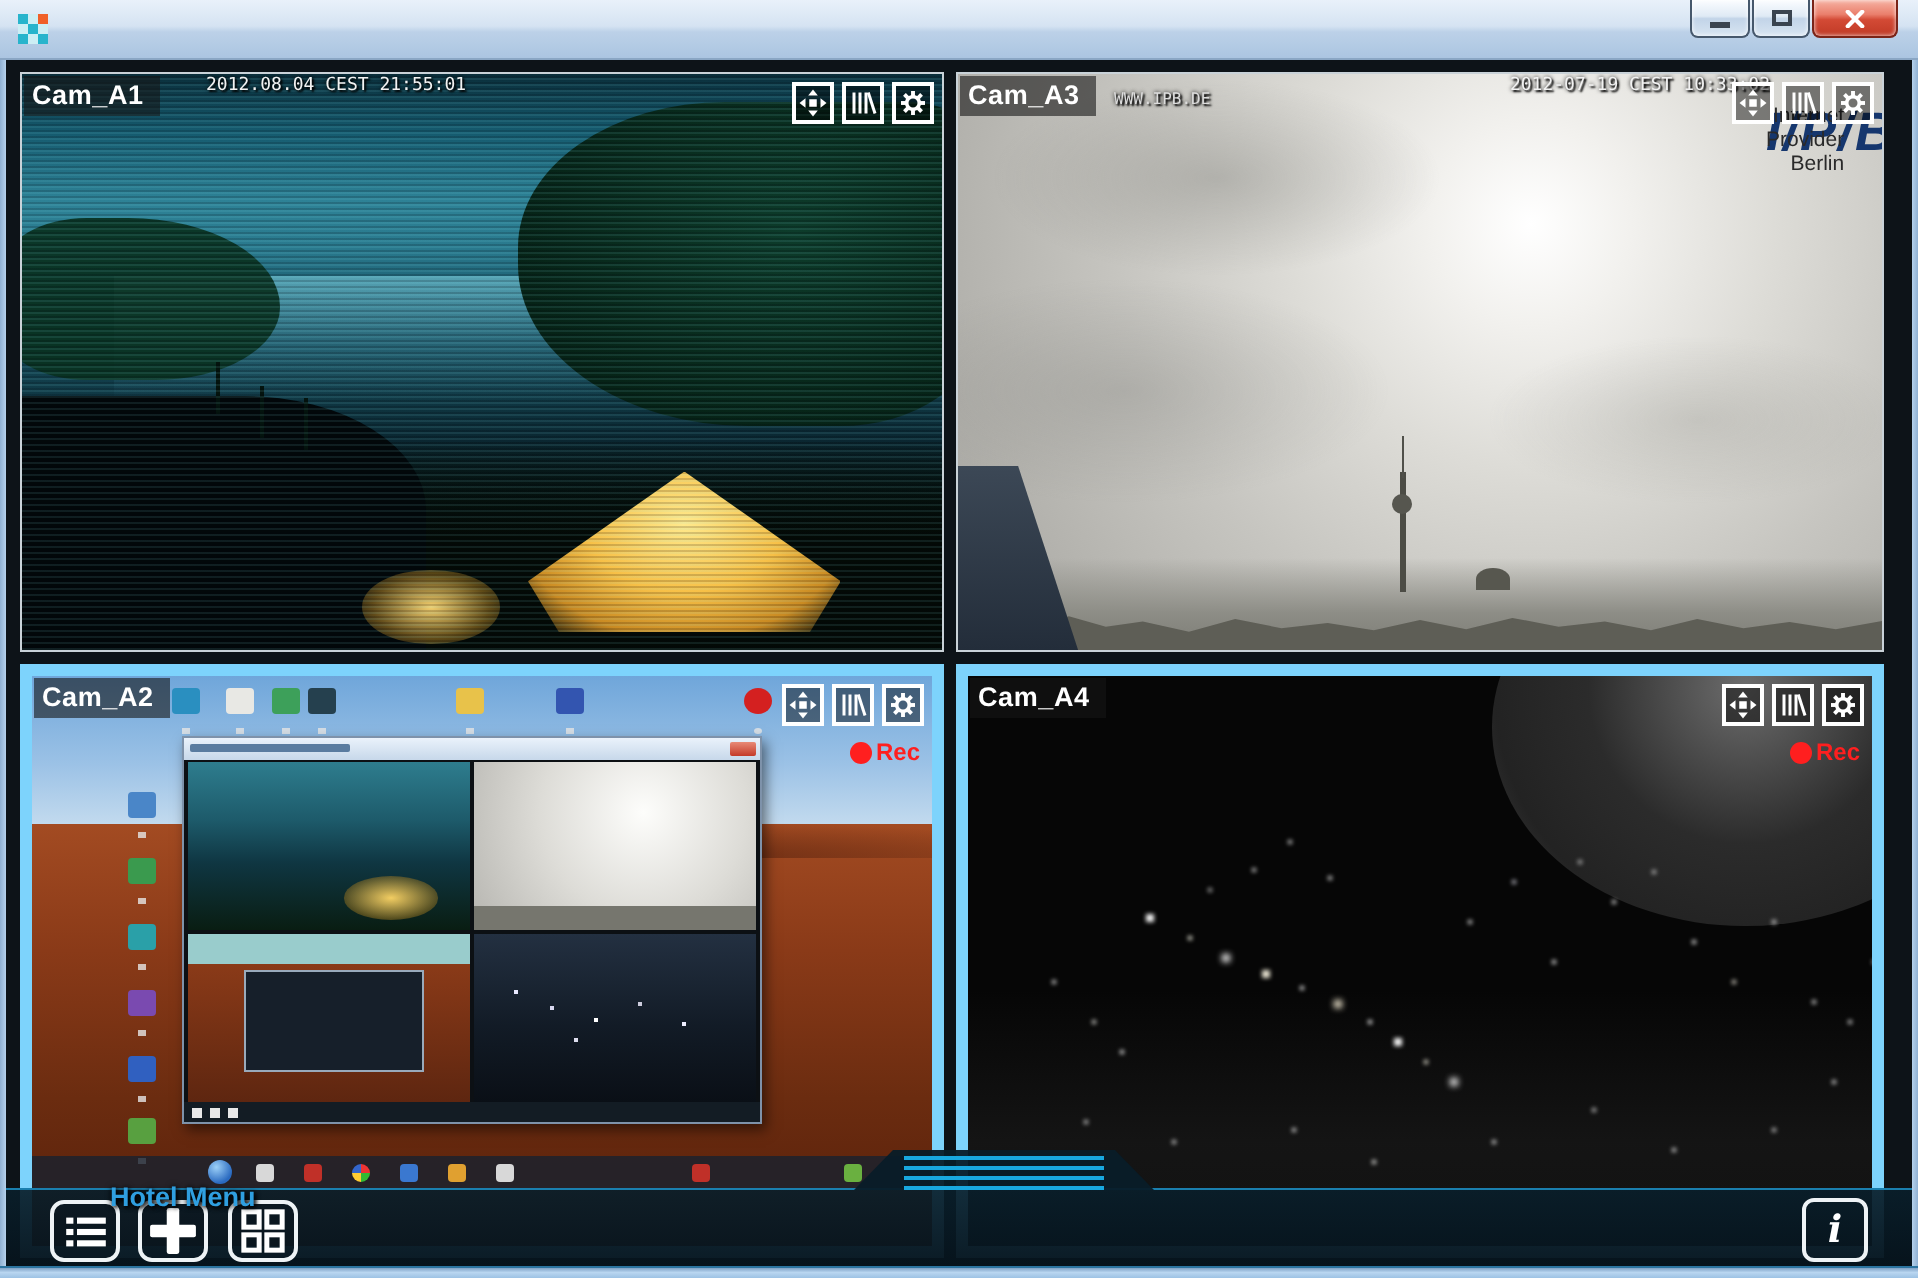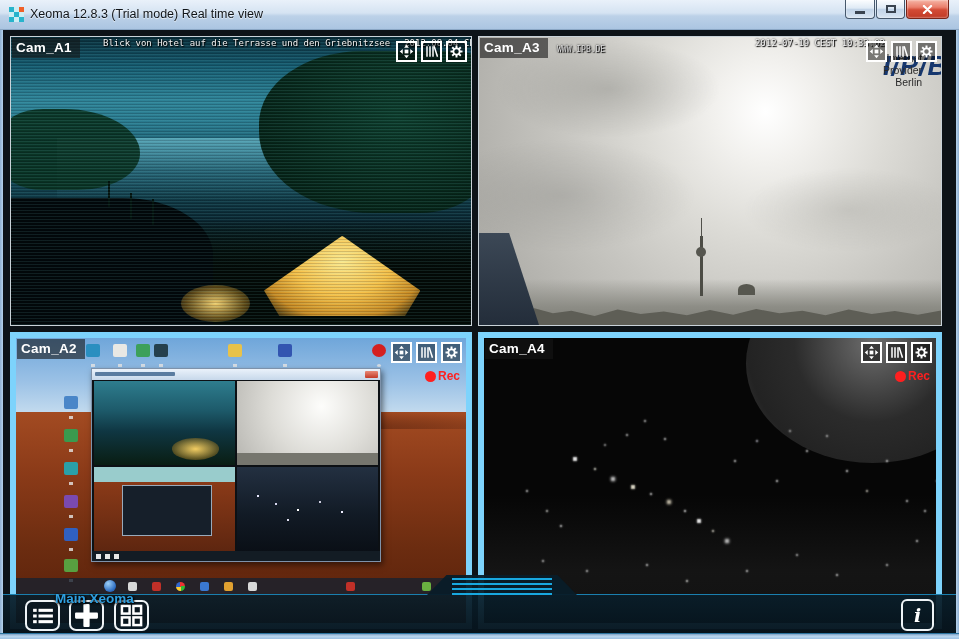--- a/index.html
+++ b/index.html
@@ -171,21 +171,20 @@
   .mm-tooltip { position:absolute; left:52px; top:-4px; color:#2f9fe0; font-weight:bold; font-size:13.5px;
     text-shadow:1px 1px 2px #000, 0 0 3px #000; z-index:11; }
 </style>
 </head>
 <body>
 
 <div class="window">
 
   <div class="titlebar">
     <div class="xlogo"></div>
-    <div class="title-text">Xeoma 12.8.3 (Trial mode) Real time view</div>
     <div class="win-controls">
       <div class="win-btn min">
           <div class="glyph-min"></div>
         </div>
       <div class="win-btn max">
           <div class="glyph-max"></div>
         </div>
       <div class="win-btn close">
         <svg viewBox="0 0 10 10" width="11" height="9">
             <path d="M1 1 L9 9 M9 1 L1 9" stroke="#fff" stroke-width="2.4" stroke-linecap="round"></path>
@@ -203,21 +202,20 @@
       <div class="s1-waterlight"></div>
       <div class="s1-trees-right"></div>
       <div class="s1-trees-left"></div>
       <div class="s1-fg"></div>
       <div class="s1-fg-left"></div>
       <div class="s1-posts"></div>
       <div class="s1-umbrella2"></div>
       <div class="s1-umbrella"></div>
     </div>
     <div class="osd" style="left:92px; display:flex; gap:14px;">
-      <span>Blick von Hotel auf die Terrasse und den Griebnitzsee</span>
       <span>2012.08.04 CEST 21:55:01</span>
     </div>
     <div class="cam-label">Cam_A1</div>
     <div class="cam-icons">
       <div class="cam-icon">
         <svg viewBox="0 0 20 20" width="15" height="15" fill="#fff">
             <polygon points="10,1 6.8,5 13.2,5"></polygon>
             <polygon points="10,19 6.8,15 13.2,15"></polygon>
             <polygon points="1,10 5,6.8 5,13.2"></polygon>
             <polygon points="19,10 15,6.8 15,13.2"></polygon>
@@ -444,21 +442,21 @@
     <div class="rec-badge">
       <span class="rec-dot"></span>
       <span>Rec</span>
     </div>
   </div>
 
   <div class="toolbar">
     <div class="trapezoid">
       <div class="trap-lines"></div>
     </div>
-    <div class="mm-tooltip">Main Xeoma</div>
+    <div class="mm-tooltip">Hotel Menu</div>
     <div class="tb-btn list">
       <svg viewBox="0 0 24 20" width="22" height="18" fill="#fff">
           <rect x="1" y="2" width="4" height="3.4"></rect>
           <rect x="7" y="2" width="16" height="3.4"></rect>
           <rect x="1" y="8.3" width="4" height="3.4"></rect>
           <rect x="7" y="8.3" width="16" height="3.4"></rect>
           <rect x="1" y="14.6" width="4" height="3.4"></rect>
           <rect x="7" y="14.6" width="16" height="3.4"></rect>
         </svg>
     </div>

